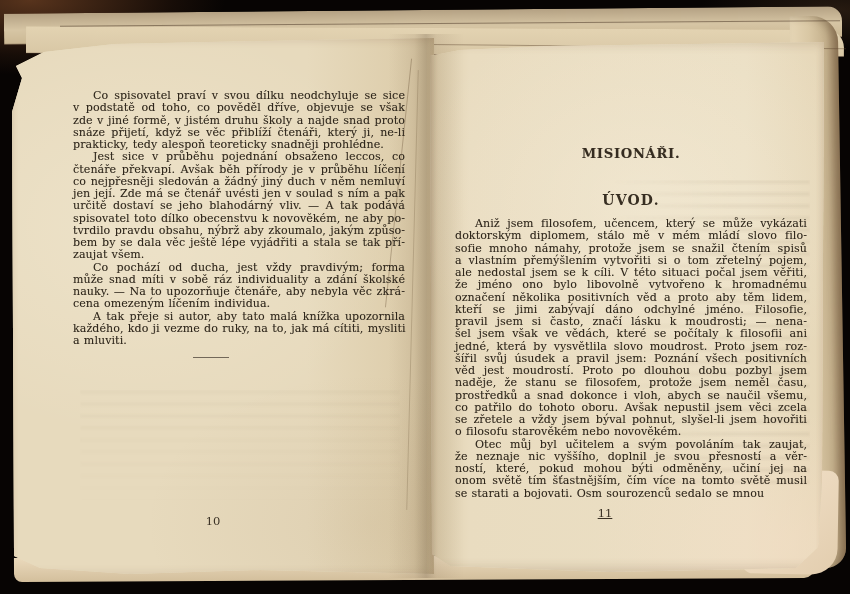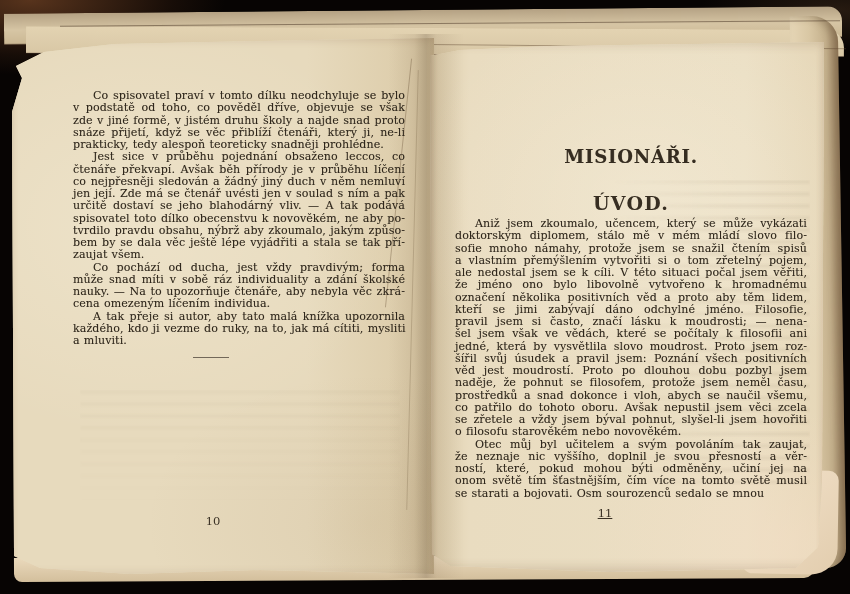--- a/index.html
+++ b/index.html
@@ -111,26 +111,26 @@
     font-size:11px;line-height:12.25px;height:12.25px;white-space:nowrap;
     text-align:justify;text-align-last:justify;
     letter-spacing:0.1px;word-spacing:0.6px;
     text-shadow:0.3px 0.3px 0 rgba(46,38,27,0.25);
   }
   .tl-first{text-indent:20px;}
   .tl-last{text-align-last:left;white-space:normal;}
 
   .chapter-title{
     position:absolute;left:455px;top:146px;width:352px;z-index:6;
-    text-align:center;font-size:18px;font-weight:700;letter-spacing:0.8px;
+    text-align:center;font-size:13px;font-weight:700;letter-spacing:0.8px;
     color:#352c20;text-shadow:0.4px 0.4px 0 rgba(53,44,32,0.3);
   }
   .section-title{
     position:absolute;left:455px;top:192px;width:352px;z-index:6;
-    text-align:center;font-size:19px;font-weight:700;letter-spacing:1.2px;
+    text-align:center;font-size:14px;font-weight:700;letter-spacing:1.2px;
     color:#372e22;
   }
   .divider-rule{
     position:absolute;left:193px;top:357px;width:36px;height:1px;z-index:6;
     background:#4a4036;opacity:0.75;
   }
   .pagenum{position:absolute;z-index:6;width:30px;text-align:center;font-size:11.5px;color:#3a3125;}
   .pagenum-left{left:198px;top:514px;}
   .pagenum-right{left:590px;top:506px;text-decoration:underline;}
 </style>
@@ -155,21 +155,21 @@
 <div class="crease-2"></div>
 
 <div class="ghost ghost-right"></div>
 <div class="ghost ghost-left"></div>
 
 <div class="chapter-title">MISIONÁŘI.</div>
 <div class="section-title">ÚVOD.</div>
 
 <div class="textcol left-text">
     <div class="para">
-      <div class="tl tl-first">Co spisovatel praví v tomto dílku neodchyluje se bylo</div>
+      <div class="tl tl-first">Co spisovatel praví v svou dílku neodchyluje se sice</div>
       <div class="tl">v podstatě od toho, co pověděl dříve, objevuje se však</div>
       <div class="tl">zde v jiné formě, v jistém druhu školy a najde snad proto</div>
       <div class="tl">snáze přijetí, když se věc přiblíží čtenáři, který ji, ne-li</div>
       <div class="tl tl-last">prakticky, tedy alespoň teoreticky snadněji prohlédne.</div>
     </div>
     <div class="para">
       <div class="tl tl-first">Jest sice v průběhu pojednání obsaženo leccos, co</div>
       <div class="tl">čtenáře překvapí. Avšak běh přírody je v průběhu líčení</div>
       <div class="tl">co nejpřesněji sledován a žádný jiný duch v něm nemluví</div>
       <div class="tl">jen její. Zde má se čtenář uvésti jen v soulad s ním a pak</div>
@@ -186,34 +186,34 @@
       <div class="tl tl-last">cena omezeným líčením individua.</div>
     </div>
     <div class="para">
       <div class="tl tl-first">A tak přeje si autor, aby tato malá knížka upozornila</div>
       <div class="tl">každého, kdo ji vezme do ruky, na to, jak má cítiti, mysliti</div>
       <div class="tl tl-last">a mluviti.</div>
     </div>
   </div>
 <div class="textcol right-text">
     <div class="para">
-      <div class="tl tl-first">Aniž jsem zkoumalo, učencem, který se může vykázati</div>
+      <div class="tl tl-first">Aniž jsem filosofem, učencem, který se může vykázati</div>
       <div class="tl">doktorským diplomem, stálo mě v mém mládí slovo filo-</div>
       <div class="tl">sofie mnoho námahy, protože jsem se snažil čtením spisů</div>
       <div class="tl">a vlastním přemýšlením vytvořiti si o tom zřetelný pojem,</div>
       <div class="tl">ale nedostal jsem se k cíli. V této situaci počal jsem věřiti,</div>
       <div class="tl">že jméno ono bylo libovolně vytvořeno k hromadnému</div>
       <div class="tl">označení několika positivních věd a proto aby těm lidem,</div>
       <div class="tl">kteří se jimi zabývají dáno odchylné jméno.  Filosofie,</div>
       <div class="tl">pravil jsem si často, značí lásku k moudrosti; — nena-</div>
       <div class="tl">šel jsem však ve vědách, které se počítaly k filosofii ani</div>
       <div class="tl">jedné, která by vysvětlila slovo moudrost. Proto jsem roz-</div>
       <div class="tl">šířil svůj úsudek a pravil jsem: Poznání všech positivních</div>
       <div class="tl">věd jest moudrostí. Proto po dlouhou dobu pozbyl jsem</div>
-      <div class="tl">naděje, že pohnut se filosofem, protože jsem neměl času,</div>
+      <div class="tl">naděje, že stanu se filosofem, protože jsem neměl času,</div>
       <div class="tl">prostředků a snad dokonce i vloh, abych se naučil všemu,</div>
       <div class="tl">co patřilo do tohoto oboru. Avšak nepustil jsem věci zcela</div>
       <div class="tl">se zřetele a vždy jsem býval pohnut, slyšel-li jsem hovořiti</div>
       <div class="tl tl-last">o filosofu starověkém nebo novověkém.</div>
     </div>
     <div class="para">
       <div class="tl tl-first">Otec můj byl učitelem a svým povoláním tak zaujat,</div>
       <div class="tl">že neznaje nic vyššího, doplnil je svou přesností a věr-</div>
       <div class="tl">ností, které, pokud mohou býti odměněny, učiní jej na</div>
       <div class="tl">onom světě tím šťastnějším, čím více na tomto světě musil</div>

